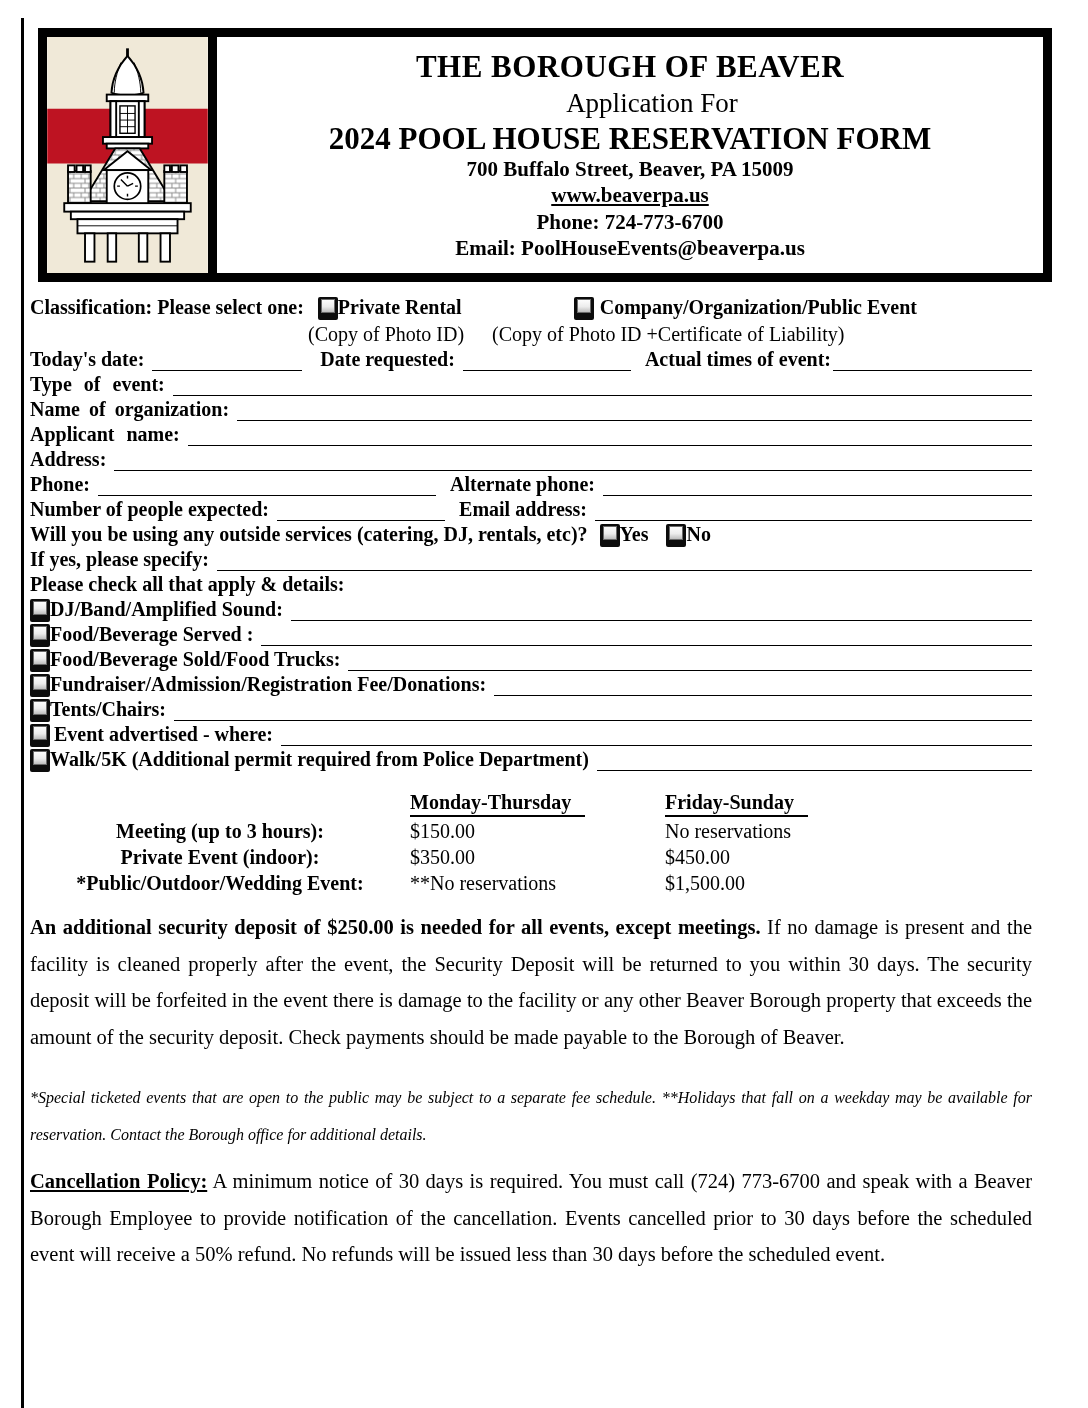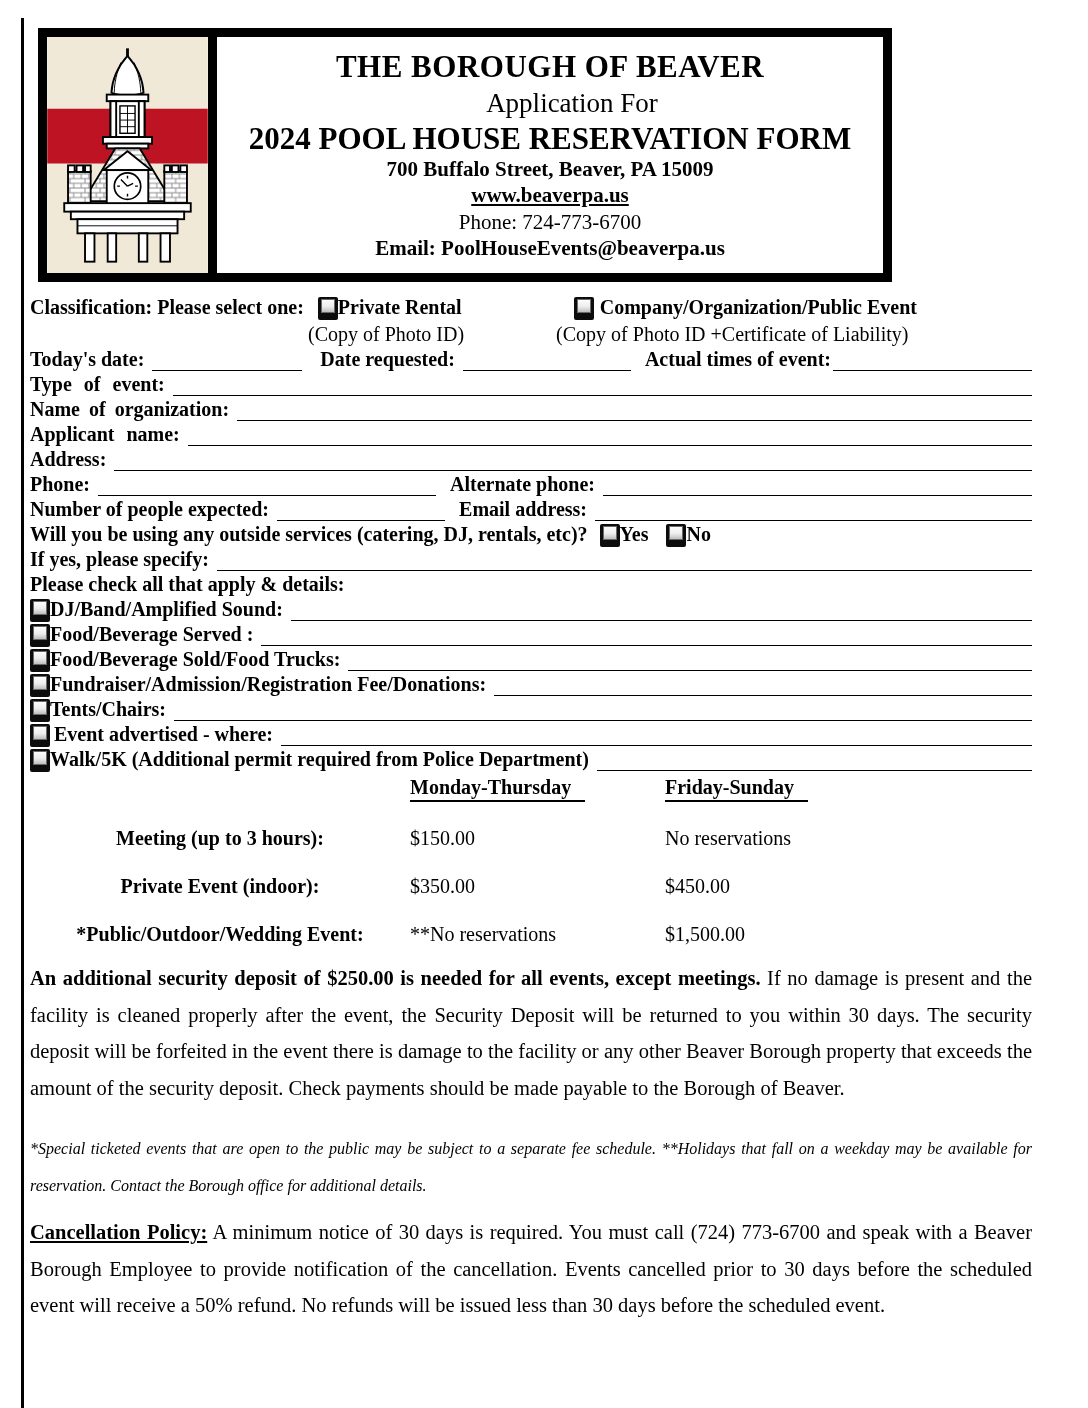--- a/index.html
+++ b/index.html
@@ -5,32 +5,32 @@
   * { box-sizing: border-box; }
   html,body { margin:0; padding:0; background:#e8e8e8; }
   .page {
     width:1088px; height:1408px; background:#ffffff; position:relative;
     font-family:"Liberation Serif","DejaVu Serif",serif; color:#000; overflow:hidden;
   }
   .left-rule { position:absolute; left:21px; top:18px; bottom:0; width:3px; background:#000; }
 
   
   .header-box {
-    position:absolute; left:38px; top:28px; width:854px; height:254px;
+    position:absolute; left:38px; top:28px; width:1014px; height:254px;
     border:9px solid #000; background:#fff; display:flex;
   }
   .logo-cell { flex:0 0 170px; border-right:9px solid #000; position:relative; }
   .logo-cell svg { display:block; width:100%; height:100%; }
   .header-text { flex:1; text-align:center; padding-top:12px; line-height:1.15; }
   .h-org   { font-size:31px; font-weight:bold; letter-spacing:.5px; }
   .h-app   { font-size:27px; margin-top:3px;padding-left:44px; }
   .h-title { font-size:31px; font-weight:bold; margin-top:2px; }
   .h-addr  { font-size:21px; font-weight:bold; margin-top:1px; }
   .h-web   { font-size:21px; font-weight:bold; text-decoration:underline; margin-top:2px; display:inline-block; }
-  .h-phone { font-size:21px; font-weight:normal; margin-top:2px; }
+  .h-phone { font-size:21px; font-weight:bold; margin-top:2px; }
   .h-email { font-size:21px; font-weight:bold; margin-top:2px; }
 
   
   .content { position:absolute; left:30px; right:56px; top:296px; font-size:20px; }
   .row { display:flex; align-items:flex-end; margin-top:2px; line-height:23px; white-space:nowrap; }
   .row:first-child { margin-top:0; }
   .lbl { flex:0 0 auto;font-weight:bold; }
   .blank { border-bottom:1.6px solid #000; height:23px; flex:1 1 auto; margin-left:8px; min-width:30px; }
   .blank.fx { flex:0 0 auto; }
 
@@ -41,21 +41,21 @@
   .cb::after {
     content:""; position:absolute; left:3px; right:3px; top:2px; bottom:7px;
     background:linear-gradient(180deg,#ffffff 0%,#ececec 55%,#b5b5b5 100%);
     box-shadow:inset 0 0 0 1px #6a6a6a;
   }
 
   .class-note { display:flex; margin-top:4px; line-height:23px; }
 
   
   .fee-title { text-align:center; font-weight:bold; font-size:20px; margin-top:14px; }
-  .fee-grid { display:grid; grid-template-columns:380px 255px 1fr; margin-top:5px; row-gap:25px; align-items:end; }
+  .fee-grid { display:grid; grid-template-columns:380px 255px 1fr; margin-top:20px; row-gap:3px; align-items:end; }
   .fee-head { font-weight:bold; }
   .fee-head span { border-bottom:2px solid #000; padding-bottom:1px; display:inline-block; padding-right:14px; }
   .fee-label { font-weight:bold;text-align:center; }
 
   p.para  { text-align:justify; font-size:20.5px; line-height:36.5px; margin:14px 0 0 0; }
   p.italics { font-style:italic; font-size:16px; line-height:37px; margin:24px 0 0 0; text-align:justify; }
   .cancel-lead { font-weight:bold; text-decoration:underline; }
 </style>
 </head>
 <body>
@@ -135,21 +135,21 @@
 
     <div class="row">
       <span class="lbl">Classification: Please select one:</span>
       <span class="cb" style="margin-left:14px"></span>
       <span class="lbl">Private Rental</span>
       <span class="cb" style="margin-left:112px"></span>
       <span class="lbl" style="margin-left:6px">Company/Organization/Public Event</span>
     </div>
     <div class="class-note">
       <span style="margin-left:278px">(Copy of Photo ID)</span>
-      <span style="margin-left:92px">(Copy of Photo ID +Certificate of Liability)</span>
+      <span style="margin-left:28px">(Copy of Photo ID +Certificate of Liability)</span>
     </div>
 
     <div class="row">
       <span class="lbl">Today's date:</span>
       <span class="blank fx" style="width:150px"></span>
       <span class="lbl" style="margin-left:18px">Date requested:</span>
       <span class="blank fx" style="width:168px"></span>
       <span class="lbl" style="margin-left:14px">Actual times of event:</span>
       <span class="blank" style="margin-left:2px"></span>
     </div>

